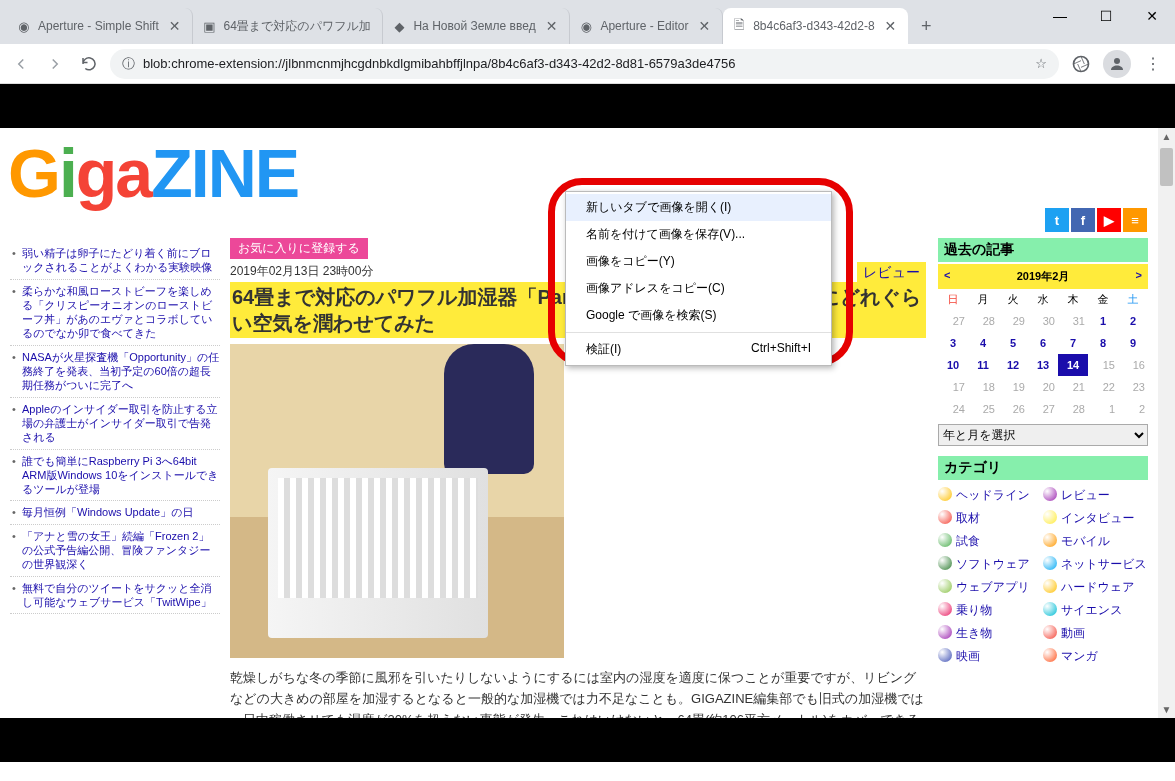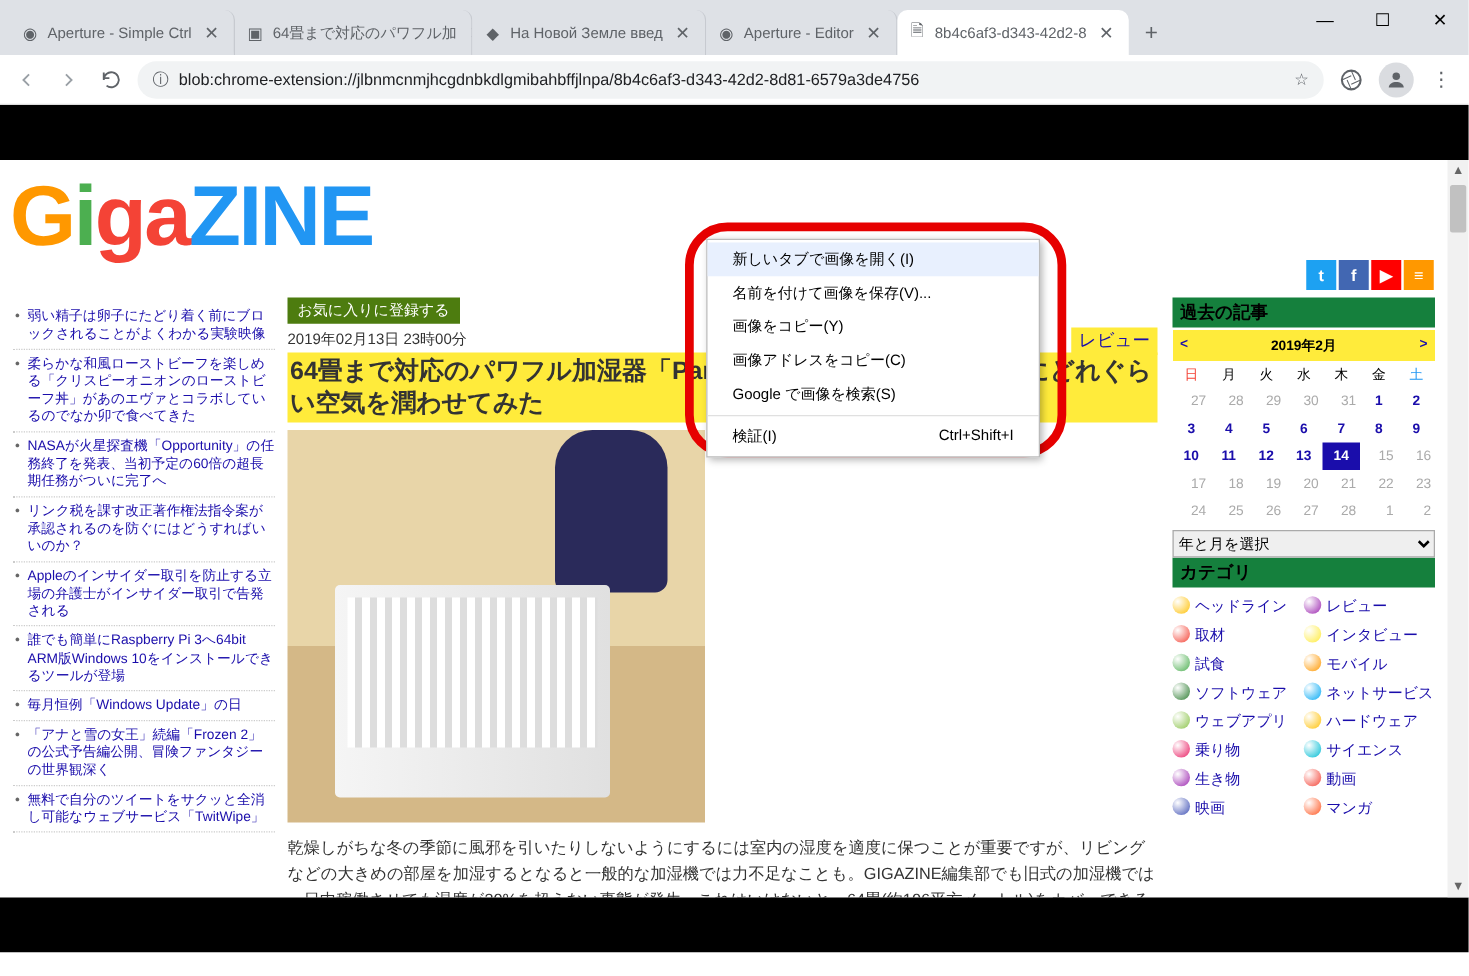--- a/index.html
+++ b/index.html
@@ -39,32 +39,32 @@
 .tw{background:#1da1f2;} .fb{background:#4267b2;} .yt{background:#ff0000;} .rs{background:#ff9800;}
 
 .left-col { position: absolute; left: 10px; top: 110px; width: 210px; }
 .news40 { background: #ffeb3b; padding: 3px 6px; font-size: 14px; font-weight: bold; }
 .news-list { list-style: none; margin-top: 4px; }
 .news-list li { padding: 4px 0 4px 12px; position: relative; font-size: 11px; line-height: 1.3; border-bottom: 1px dotted #ccc; }
 .news-list li:before { content: "•"; position: absolute; left: 2px; color: #666; }
 .news-list li a { color: #1a0dab; text-decoration: none; }
 
 .main-col { position: absolute; left: 230px; top: 110px; width: 696px; }
-.fav-btn { background: #4d7c0f; color: #fff; font-size: 12px; padding: 2px 8px; display: inline-block;}
+.fav-btn { background: #ec4899; color: #fff; font-size: 12px; padding: 2px 8px; display: inline-block;}
 .review-r { position: absolute; right: 0; top: 24px; color: #1a0dab; font-size: 14px; background: #ffeb3b; padding: 2px 6px;}
 .date { font-size: 12px; color: #333; margin-top: 4px; }
 .headline { background: #ffeb3b; font-size: 20px; font-weight: bold; color: #333; margin-top: 2px; padding: 2px; line-height: 1.3;}
 .article-img { width: 334px; height: 314px; background: linear-gradient(#e8d5a8 0%, #e8d5a8 55%, #d4b887 55%, #d4b887 100%); margin-top: 6px; position: relative;}
 .humid { position: absolute; left: 38px; bottom: 20px; width: 220px; height: 170px; background: linear-gradient(90deg, #f5f5f5, #e0e0e0); border-radius: 4px;}
 .humid:before { content:""; position:absolute; left:10px; top:10px; right:10px; bottom:40px; background: repeating-linear-gradient(90deg,#fff 0,#fff 6px,#ddd 6px,#ddd 12px);}
 .person { position: absolute; right: 30px; top: 0; width: 90px; height: 130px; background: #2a2a5a; border-radius: 30px 30px 10px 10px;}
 .body-txt { font-size: 13px; line-height: 1.6; margin-top: 10px; color: #333; }
 
 .right-col { position: absolute; left: 938px; top: 110px; width: 210px; }
-.side-h { background: #15803d; padding: 3px 6px; font-size: 14px; font-weight: bold; }
+.side-h { background: #86efac; padding: 3px 6px; font-size: 14px; font-weight: bold; }
 .cal { width: 100%; font-size: 11px; margin-top: 2px; border-collapse: collapse; }
 .cal-hdr { background: #ffeb3b; text-align: center; font-weight: bold; padding: 2px; position: relative;}
 .cal-prev { position: absolute; left: 6px; color: #1a0dab;}
 .cal-next { position: absolute; right: 6px; color: #1a0dab;}
 .cal th { padding: 3px; text-align: center; font-weight: normal; }
 .cal td { padding: 5px 3px; text-align: center; }
 .cal .sun { color: #f44336; }
 .cal .sat { color: #2196f3; }
 .cal .lnk { color: #1a0dab; font-weight: bold; }
 .cal .gray { color: #aaa; text-align: right; }
@@ -88,21 +88,21 @@
 .sa-b { position: absolute; bottom: 0;}
 </style>
 </head>
 <body>
 
 <div class="window">
  <div class="titlebar">
   <div class="tabs">
    <div class="tab">
           <span class="tab-fav">◉</span>
-          <span>Aperture - Simple Ctrl</span>
+          <span>Aperture - Simple Shift</span>
           <span class="tab-close">✕</span>
         </div>
    <div class="tab">
           <span class="tab-fav">▣</span>
           <span>64畳まで対応のパワフル加</span>
           <span class="tab-close">✕</span>
         </div>
    <div class="tab">
           <span class="tab-fav">◆</span>
           <span>На Новой Земле введ</span>
@@ -175,21 +175,20 @@
    <div class="sbtn fb">f</div>
    <div class="sbtn yt">▶</div>
    <div class="sbtn rs">≡</div>
   </div>
 
   <div class="left-col">
    <ul class="news-list" id="news-list">
           <li><a>弱い精子は卵子にたどり着く前にブロックされることがよくわかる実験映像</a></li>
           <li><a>柔らかな和風ローストビーフを楽しめる「クリスピーオニオンのローストビーフ丼」があのエヴァとコラボしているのでなか卯で食べてきた</a></li>
           <li><a>NASAが火星探査機「Opportunity」の任務終了を発表、当初予定の60倍の超長期任務がついに完了へ</a></li>
-          <li><a>リンク税を課す改正著作権法指令案が承認されるのを防ぐにはどうすればいいのか？</a></li>
           <li><a>Appleのインサイダー取引を防止する立場の弁護士がインサイダー取引で告発される</a></li>
           <li><a>誰でも簡単にRaspberry Pi 3へ64bit ARM版Windows 10をインストールできるツールが登場</a></li>
           <li><a>毎月恒例「Windows Update」の日</a></li>
           <li><a>「アナと雪の女王」続編「Frozen 2」の公式予告編公開、冒険ファンタジーの世界観深く</a></li>
           <li><a>無料で自分のツイートをサクッと全消し可能なウェブサービス「TwitWipe」</a></li>
         </ul>
   </div>
 
   <div class="main-col">
    <span class="fav-btn">お気に入りに登録する</span>
@@ -266,21 +265,21 @@
               <td class="gray">25</td>
               <td class="gray">26</td>
               <td class="gray">27</td>
               <td class="gray">28</td>
               <td class="gray">1</td>
               <td class="gray">2</td>
             </tr>
           </tbody>
    </table>
    <select class="ym-select"><option>年と月を選択</option></select>
-   <div class="side-h" style="">カテゴリ</div>
+   <div class="side-h" style="margin-top:10px">カテゴリ</div>
    <div class="cat-list" id="cat-list">
           <div class="cat-row">
             <div class="cat-item">
               <span class="dot" style="--c: #ffc107;"></span>
               <a>ヘッドライン</a>
             </div>
             <div class="cat-item">
               <span class="dot" style="--c: #9c27b0;"></span>
               <a>レビュー</a>
             </div>

